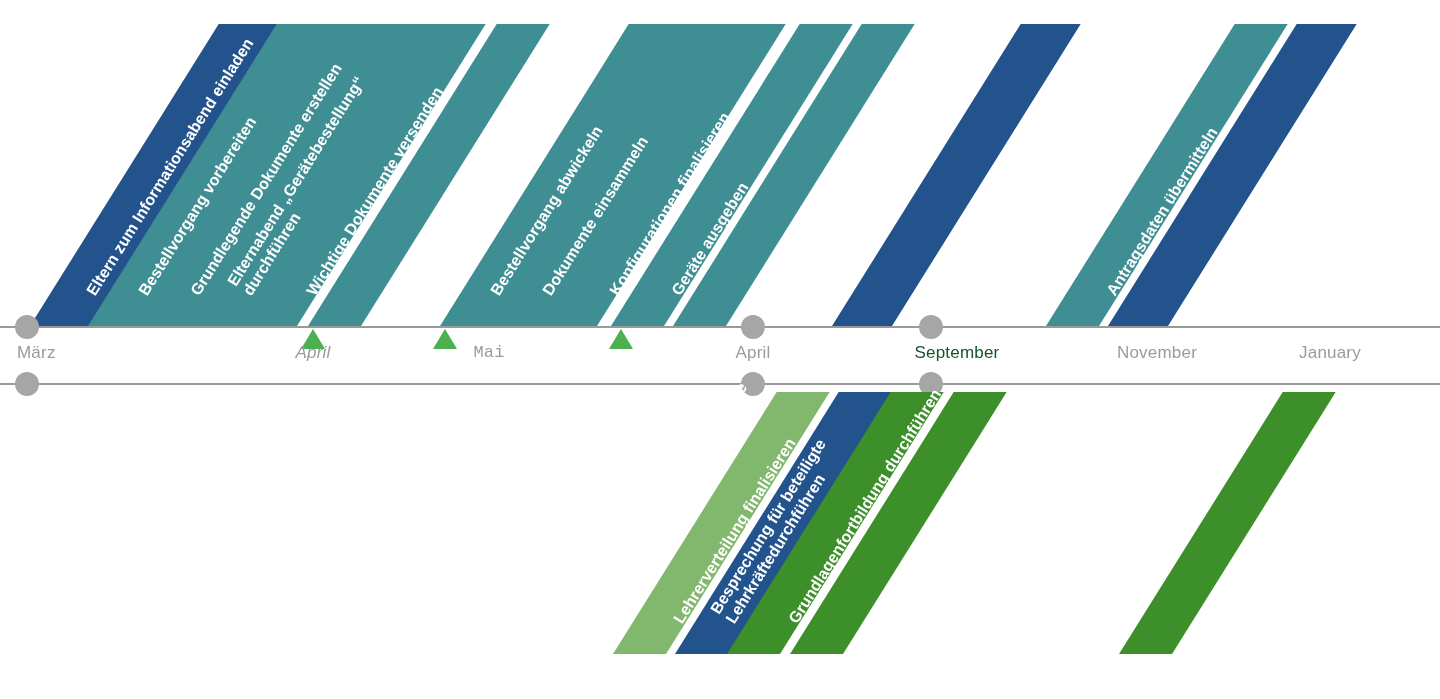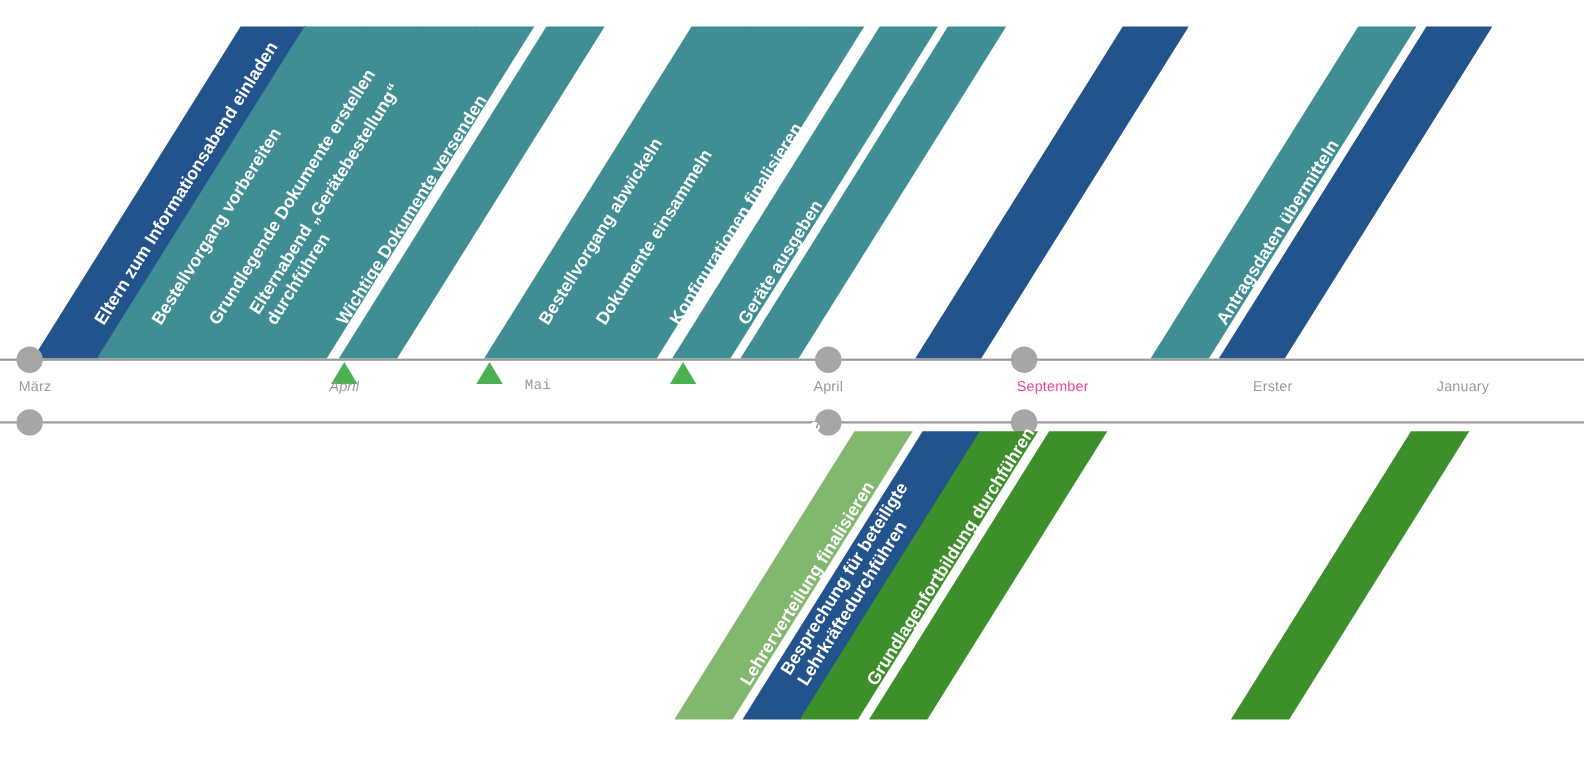--- a/index.html
+++ b/index.html
@@ -27,21 +27,21 @@
   .tri{
     position:absolute;
     width:0;height:0;
     border-left:12px solid transparent;
     border-right:12px solid transparent;
     border-bottom:20px solid #4caf50;
   }
 
   .month{
     position:absolute;
-    font-size:13px;
+    font-size:17px;
     color:#9b9b9b;
     font-family:"Liberation Sans", sans-serif;
     letter-spacing:0.2px;
     white-space:nowrap;
     transform:translateX(-50%);
   }
 
   
   .bar{
     position:absolute;
@@ -133,22 +133,22 @@
       <div class="tri" style="border-bottom-color: rgb(76, 175, 80); left: 301px; top: 329px;"></div>
       <div class="tri" style="border-bottom-color: rgb(76, 175, 80); left: 433px; top: 329px;"></div>
       <div class="tri" style="border-bottom-color: rgb(76, 175, 80); left: 609px; top: 329px;"></div>
     </div>
 
   <div id="months">
       <div class="month" style="color: rgb(155, 155, 155); left: 17px; top: 343px; transform: none;">März</div>
       <div class="month" style="color: rgb(155, 155, 155); left: 313px; top: 343px; font-style: italic;">April</div>
       <div class="month" style="color: rgb(155, 155, 155); left: 489px; top: 343px; font-family: Liberation Mono, monospace;">Mai</div>
       <div class="month" style="color: rgb(155, 155, 155); left: 753px; top: 343px;">April</div>
-      <div class="month" style="color: #ec4899; left: 957px; top: 343px;">September</div>
-      <div class="month" style="color: rgb(155, 155, 155); left: 1157px; top: 343px;">Erster</div>
+      <div class="month" style="color: #14532d; left: 957px; top: 343px;">September</div>
+      <div class="month" style="color: rgb(155, 155, 155); left: 1157px; top: 343px;">November</div>
       <div class="month" style="color: rgb(155, 155, 155); left: 1330px; top: 343px;">January</div>
     </div>
 
   <div id="bottom-bars">
       <div class="bar" style="background: rgb(130, 184, 110); left: 613px; top: 392px; width: 53px; height: 262px; transform: skewX(-32deg);">
         <span class="lbl" style="transform: skewX(32deg) rotate(-58deg); transform-origin: left bottom; position: absolute; bottom: 6px; left: 10px; width: 302px;">Einarbeitungskonzept für Lernende
 starten</span>
       </div>
       <div class="bar" style="background: rgb(35, 83, 140); left: 675px; top: 392px; width: 53px; height: 262px; transform: skewX(-32deg);">
         <span class="lbl" style="transform: skewX(32deg) rotate(-58deg); transform-origin: left bottom; position: absolute; bottom: 6px; left: 10px; width: 302px;">Lehrerverteilung finalisieren</span>

